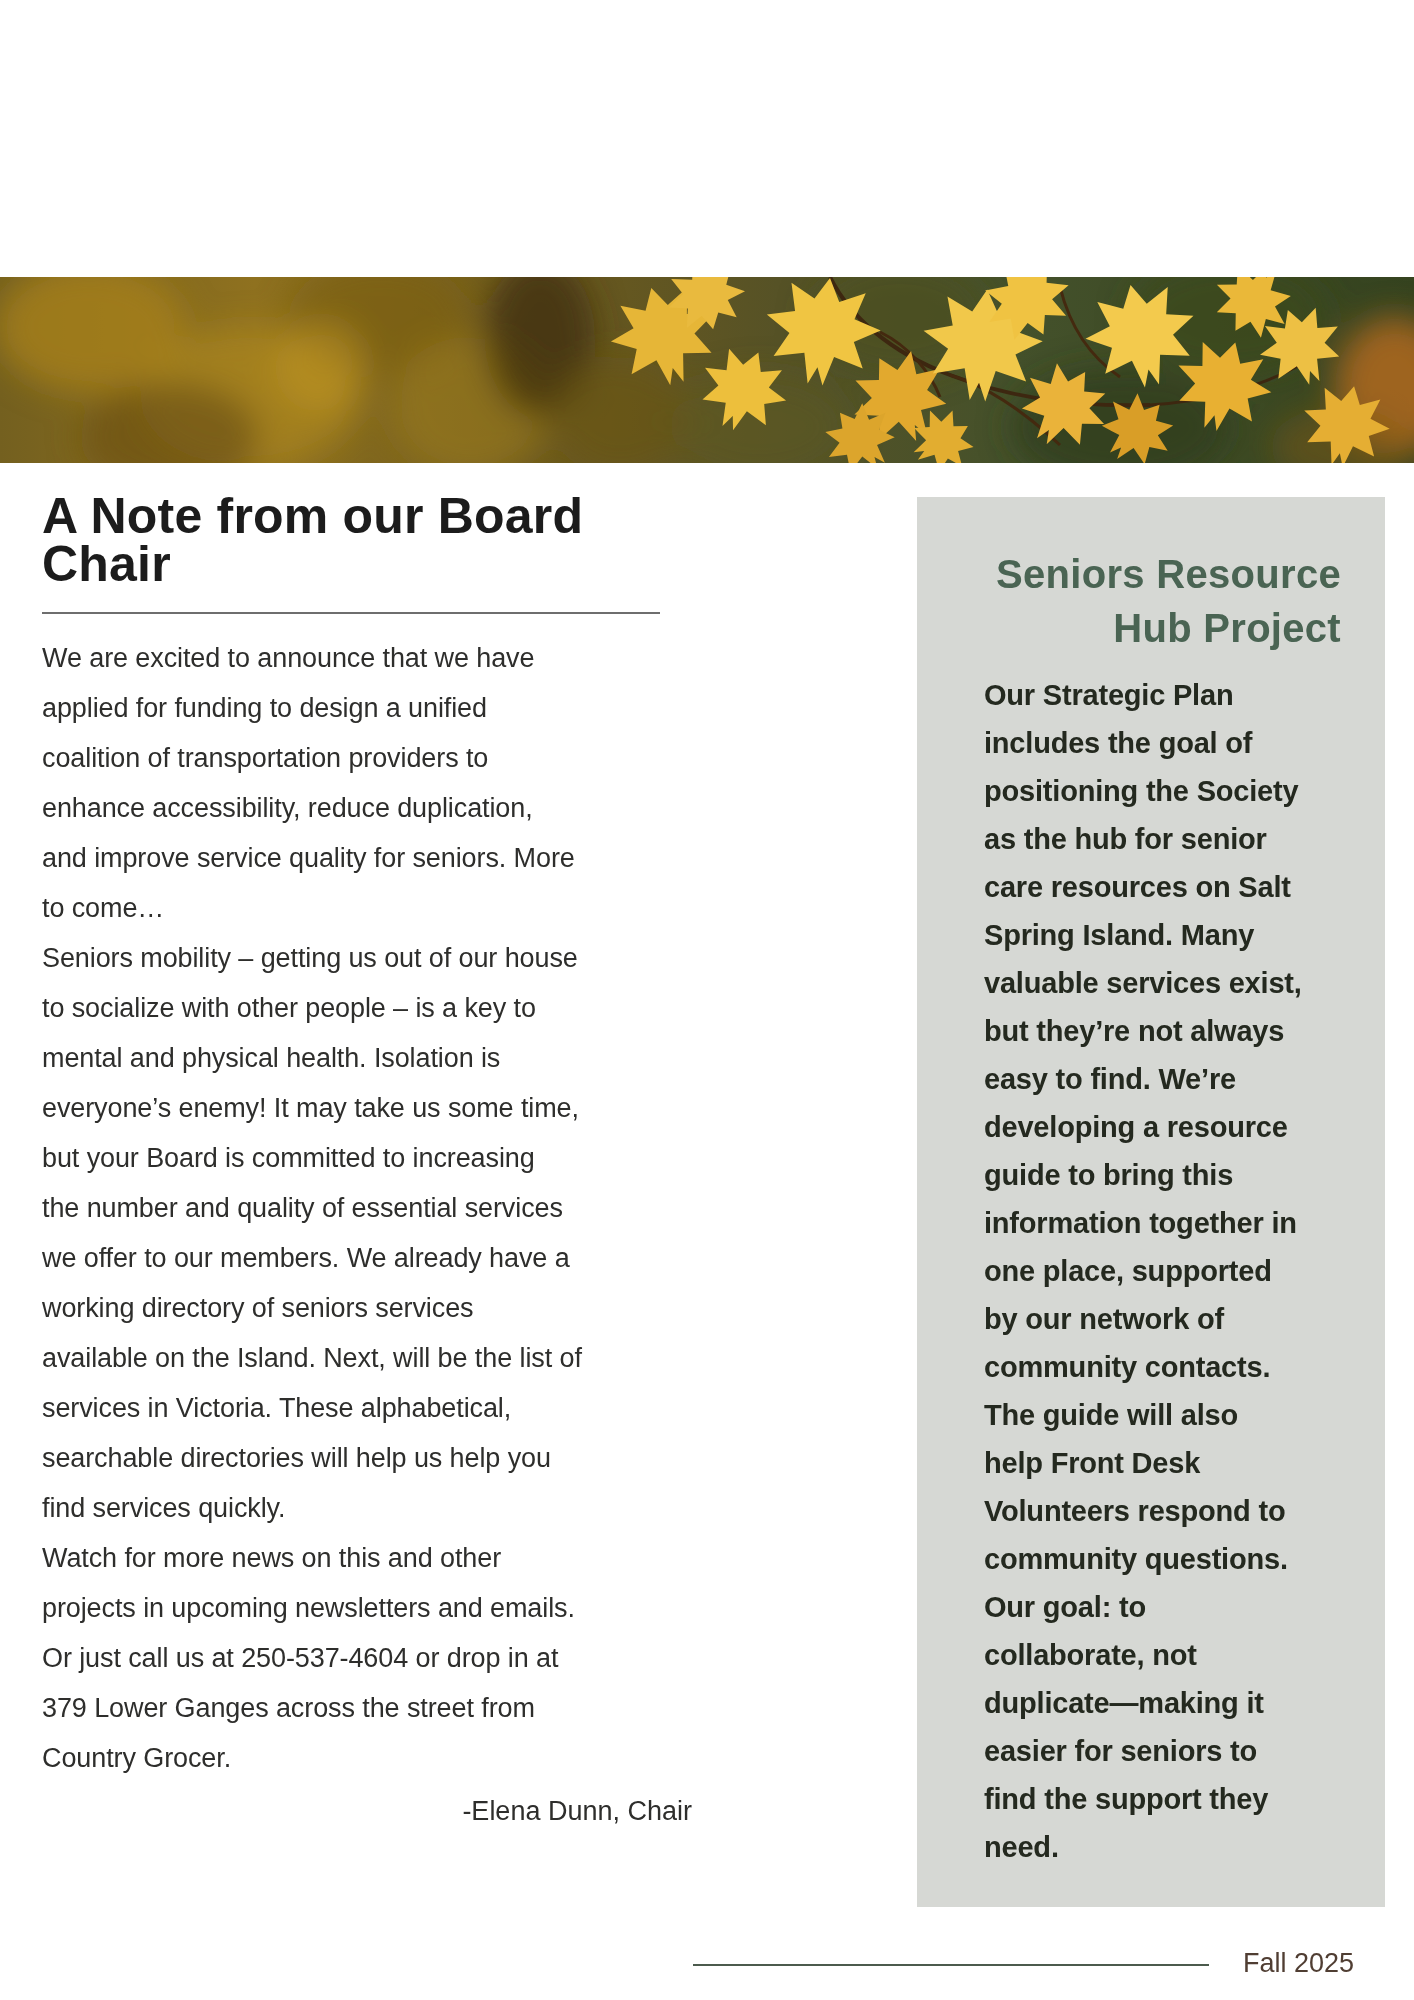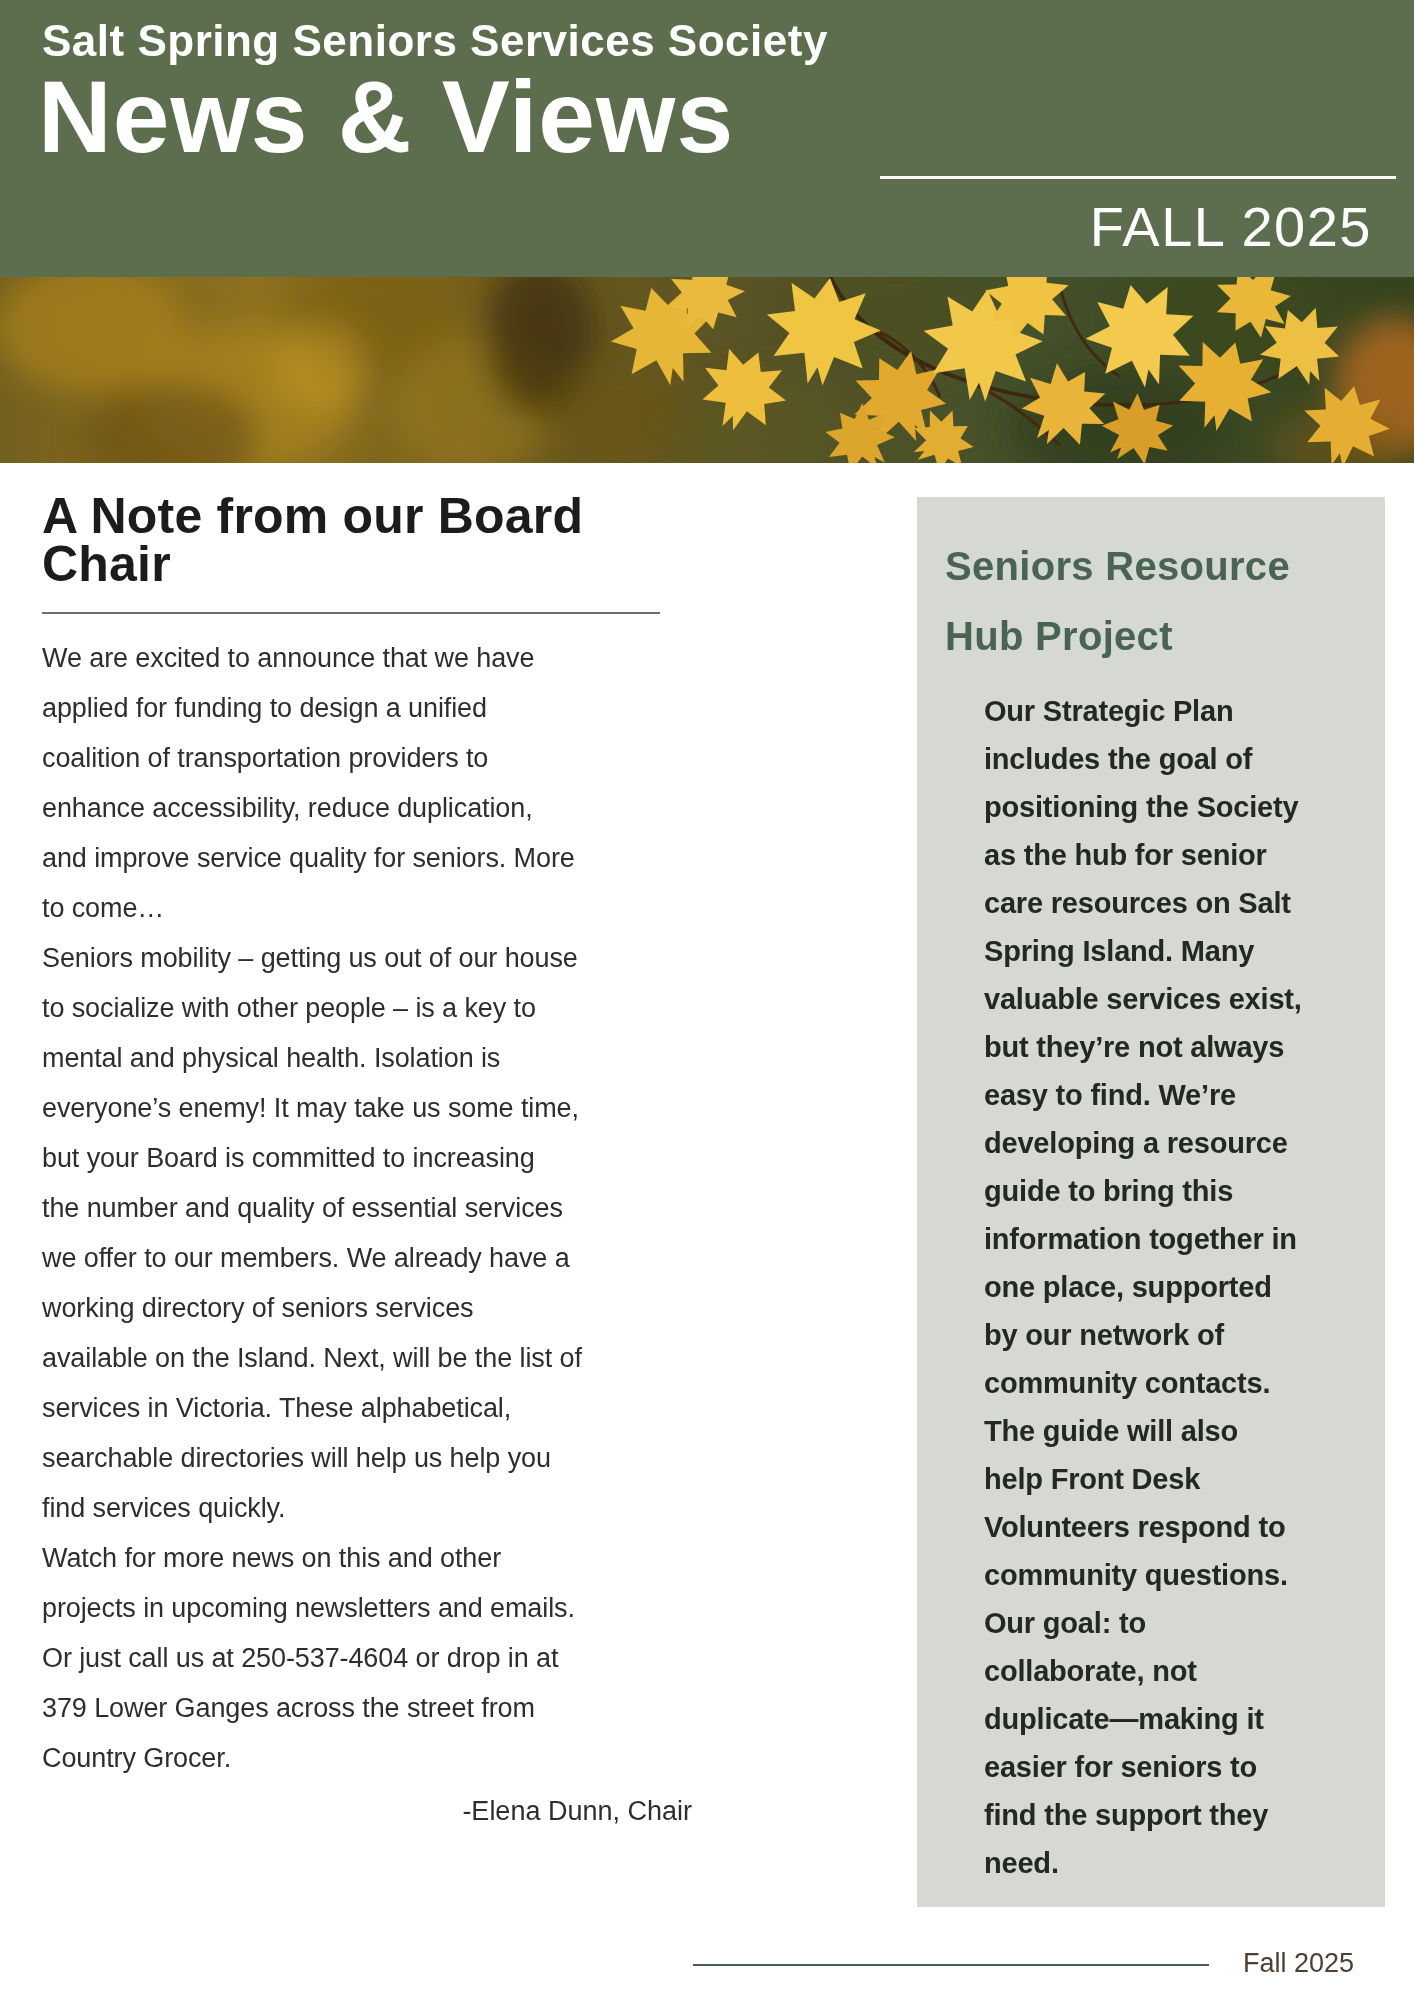--- a/index.html
+++ b/index.html
@@ -64,23 +64,23 @@
     font-size:27px;color:#2e2e2c;line-height:55px;
     text-align:right;
   }
   
   .sidebar-card{
     position:absolute;left:917px;top:497px;width:468px;height:1410px;
     background:#d6d8d4;
     padding:34px 28px 0 28px;
   }
   .sidebar-title{
-    margin:0;text-align:left;
+    margin:16px;text-align:right;
     font-size:40px;font-weight:600;color:#4a6453;
-    line-height:70px;letter-spacing:.3px;
+    line-height:54px;letter-spacing:.3px;
     white-space:pre-line;
   }
   .sidebar-body{
     margin-top:16px;
     font-size:29px;font-weight:600;color:#24291f;
     line-height:48px;letter-spacing:-.2px;
     white-space:pre-line;
     margin-left:39px;
   }
   
@@ -91,26 +91,20 @@
   .footer-issue{
     position:absolute;right:60px;top:1948px;
     font-size:27px;color:#503e33;white-space:nowrap;
   }
 </style>
 </head>
 <body>
 
 <div class="page">
 
-  <div class="masthead">
-    <div class="society-name">Salt Spring Seniors Services Society</div>
-    <div class="newsletter-title">News &amp; Views</div>
-    <div class="masthead-divider"></div>
-    <div class="issue-label">FALL 2025</div>
-  </div>
 
   <div class="photo-banner">
     <svg width="1414" height="186" viewBox="0 0 1414 186" xmlns="http://www.w3.org/2000/svg">
       <defs>
         <linearGradient id="bg" x1="0" y1="0" x2="1" y2="0">
           <stop offset="0" stop-color="#74601f"></stop>
           <stop offset="0.18" stop-color="#8f711f"></stop>
           <stop offset="0.38" stop-color="#6d5a1d"></stop>
           <stop offset="0.55" stop-color="#565226"></stop>
           <stop offset="0.72" stop-color="#44512b"></stop>

